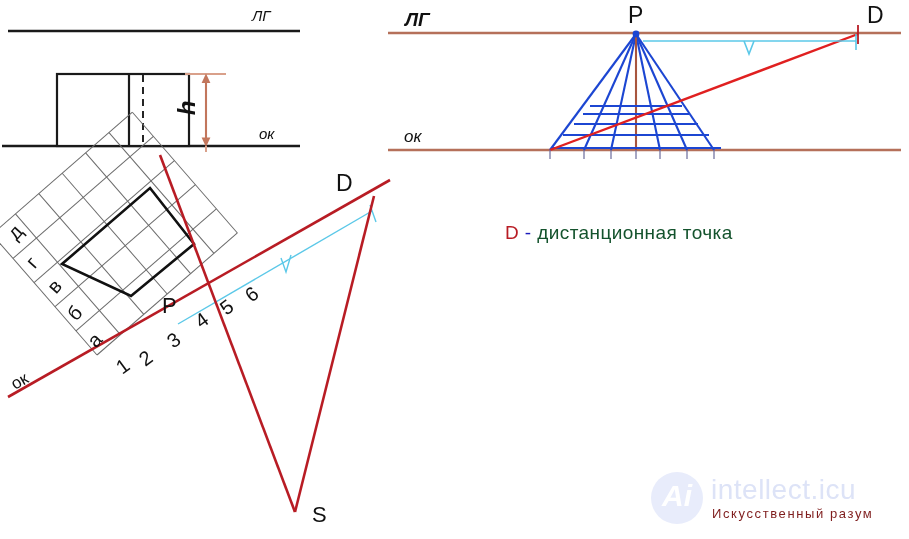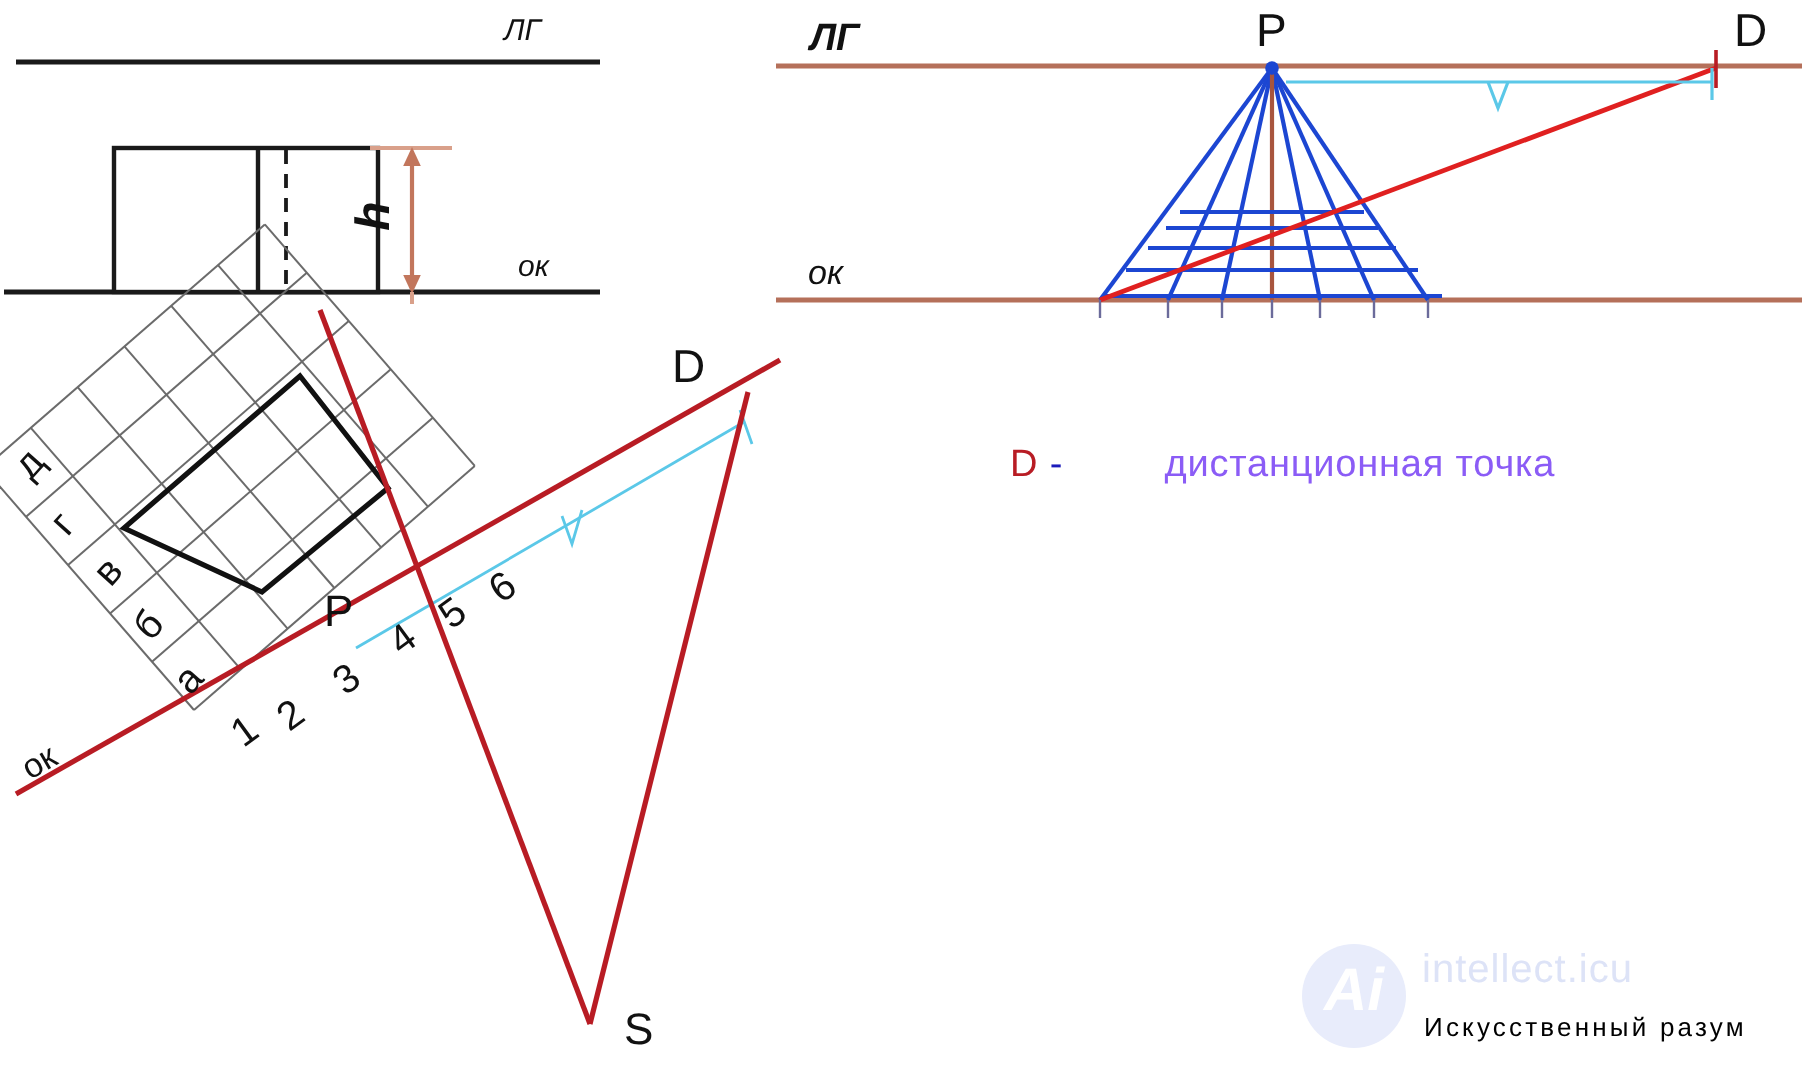--- a/index.html
+++ b/index.html
@@ -37,21 +37,21 @@
   
   #caption {
     position: absolute;
     left: 505px;
     top: 222px;
     font-size: 19px;
     letter-spacing: .4px;
   }
   #caption .dletter { color: #b81c24; font-weight: 400; }
   #caption .dash { color: #1b1bbb; }
-  #caption .ctext { color: #8b5cf6; margin-left: 45px; }
+  #caption .ctext { color: #14532d; }
 
   
   #watermark {
     position: absolute;
     left: 651px;
     top: 470px;
     width: 250px;
     height: 62px;
     opacity: 1;
   }
@@ -69,29 +69,29 @@
     color: #ffffff;
     font-size: 30px;
     font-weight: bold;
     text-align: center;
     line-height: 52px;
     font-style: italic;
   }
   #wm-title {
     position: absolute;
     left: 60px; top: 4px;
-    font-size: 20px;
+    font-size: 28px;
     color: #dde3f7;
     letter-spacing: .5px;
   }
   #wm-sub {
     position: absolute;
     left: 61px; top: 36px;
     font-size: 13px;
-    color: #000000;
+    color: #7f1d1d;
     letter-spacing: 1.6px;
   }
 </style>
 </head>
 <body>
 
 <div id="root">
 
   <svg class="board" viewBox="0 0 909 539">
 

